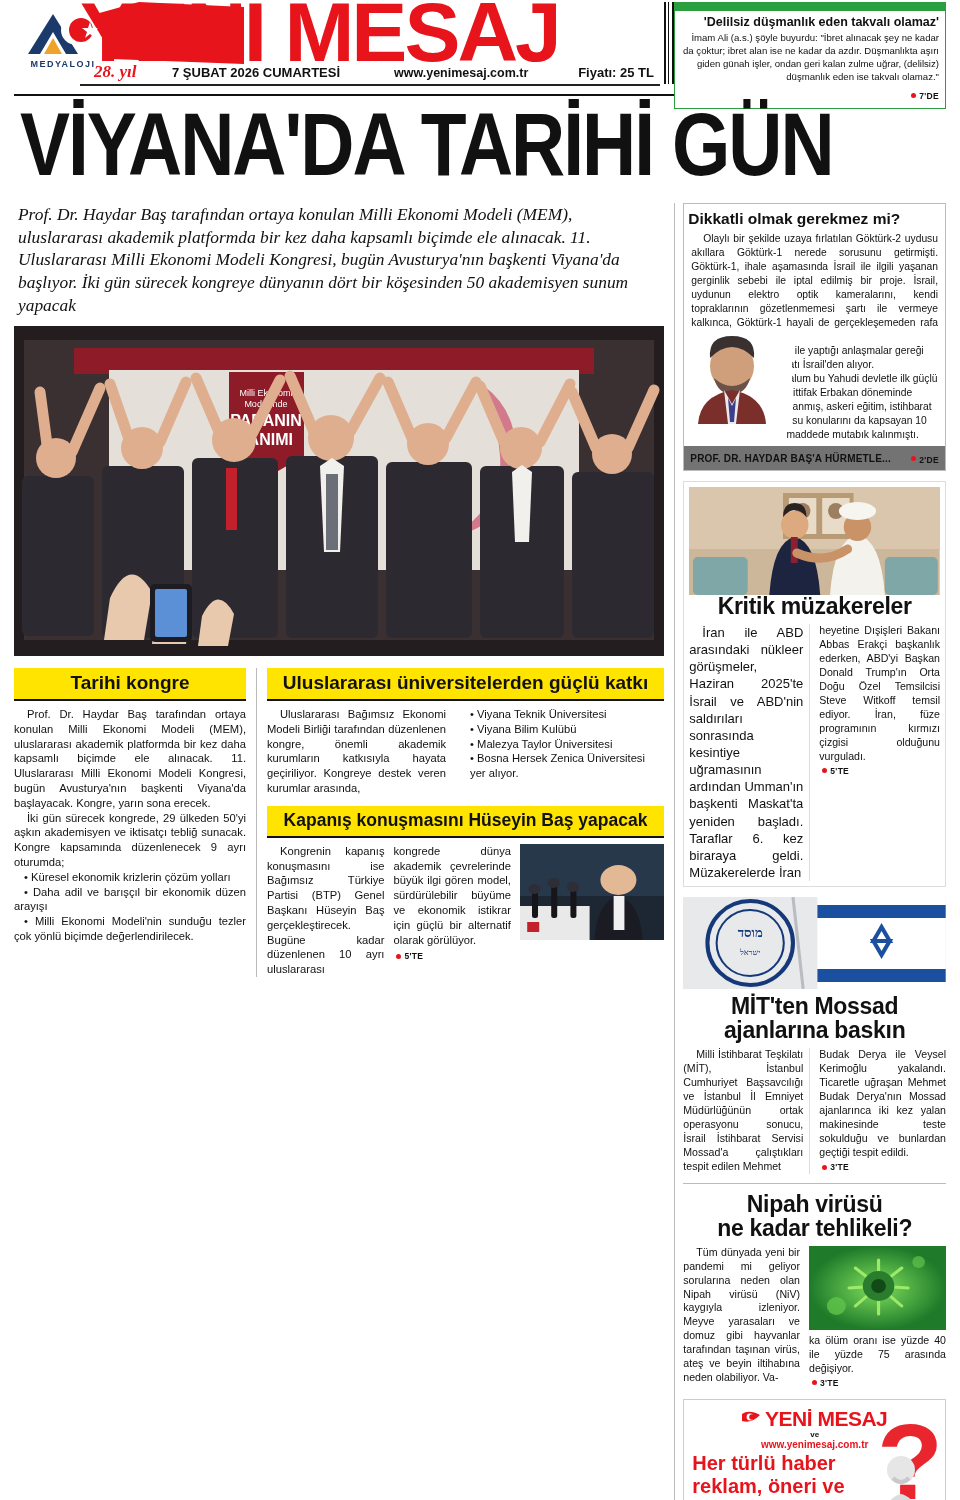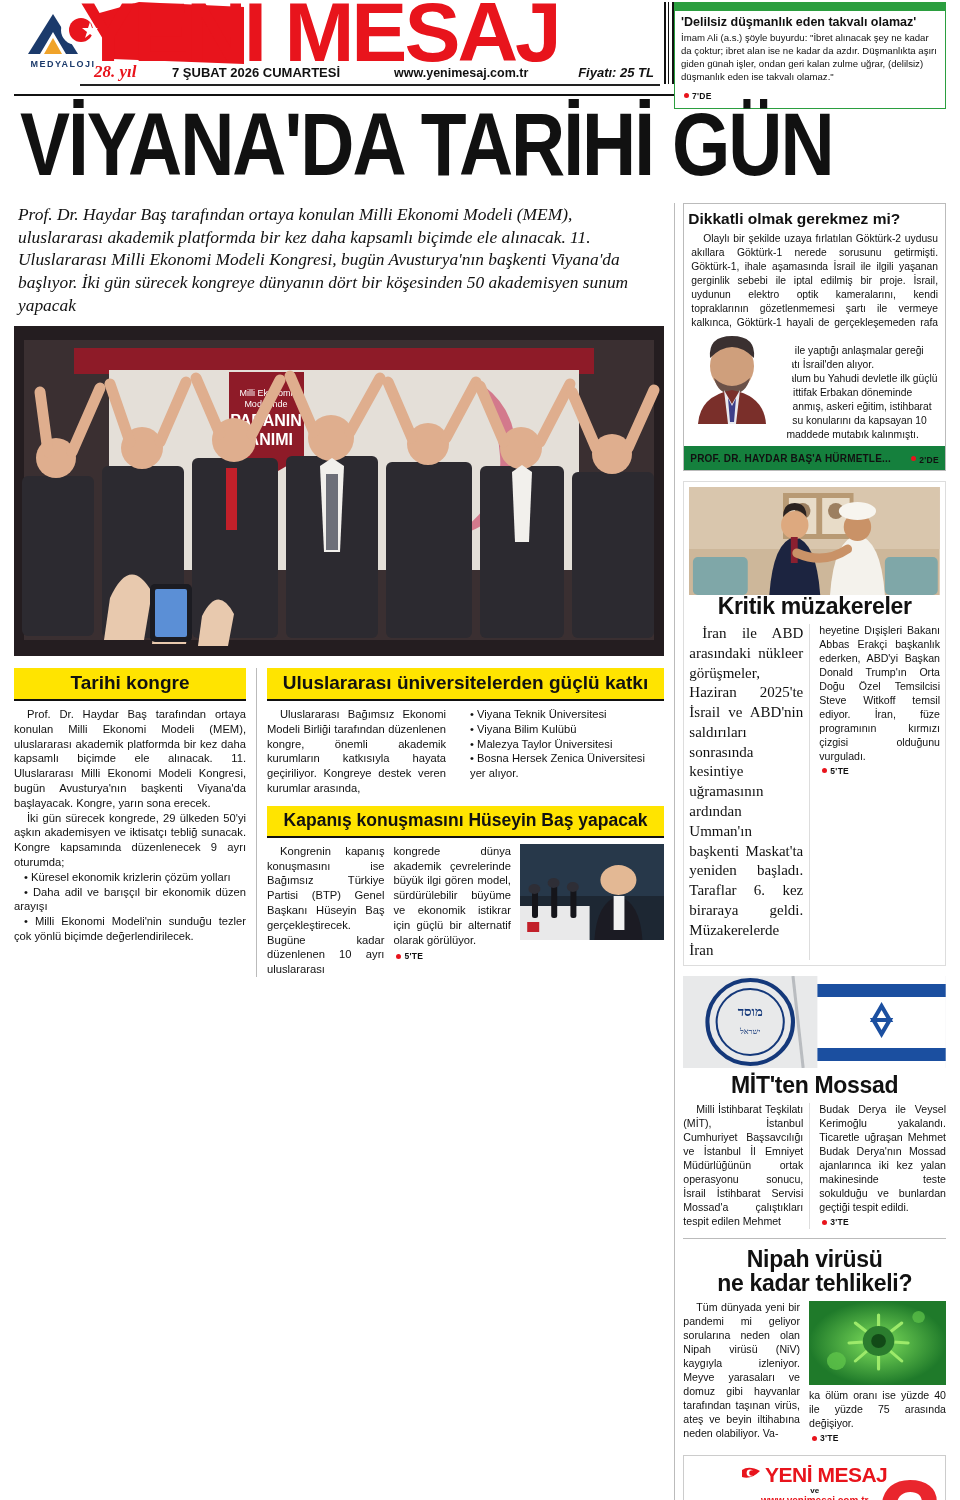--- a/index.html
+++ b/index.html
@@ -31,30 +31,30 @@
     position: absolute; left: 80px; top: 2px; width: 150px; height: 62px;
     background: #e8141c; z-index: 1;
     clip-path: polygon(0% 20%, 30% 0%, 100% 8%, 100% 100%, 12% 92%);
   }
   .mast-flagmoon { position: absolute; left: 36px; top: 6px; width: 52px; height: 48px; z-index: 6; }
   .barcode { position: absolute; right: 228px; top: 2px; height: 82px; width: 54px; display: flex; align-items: stretch; }
   .barcode-bars { width: 30px; height: 82px;
     background: repeating-linear-gradient(90deg, #111 0px, #111 2px, #fff 2px, #fff 4px, #111 4px, #111 5px, #fff 5px, #fff 8px);
   }
   .barcode-num { writing-mode: vertical-rl; font-size: 9px; letter-spacing: 1px; color: #222; padding-left: 2px; }
-  .price { position: absolute; right: 292px; bottom: 12px; font-size: 13px; font-weight: bold; font-style: italic; }
+  .price { position: absolute; right: 292px; bottom: 12px; font-size: 13px; font-weight: bold; }
   .mast-rule { position: absolute; left: 66px; right: 286px; bottom: 6px; border-top: 2px solid #222; }
   .mast-year { position: absolute; left: 74px; bottom: 10px; font-family: "Liberation Serif", serif; font-style: italic; font-weight: bold; font-size: 17px; color: #e8141c; background: #fff; padding: 0 6px; }
   .mast-date { position: absolute; left: 150px; bottom: 12px; font-size: 13px; font-weight: bold; background: #fff; padding: 0 8px; }
   .mast-url { position: absolute; left: 372px; bottom: 12px; font-size: 12.5px; font-weight: bold; background: #fff; padding: 0 8px; }
 
   
   .hadith-box { position: absolute; right: 0px; top: 2px; width: 272px; border: 1px solid #2b9e3f; background: #fff; }
   .hadith-top { height: 8px; background: #2b9e3f; }
-  .hadith-in { padding: 4px 6px 5px; text-align: left; }
+  .hadith-in { padding: 4px 6px 5px; text-align: right; }
   .hadith-title { font-size: 12.5px; font-weight: bold; margin-bottom: 3px; }
   .hadith-body { font-size: 9.6px; line-height: 1.34; color: #111; }
   .ref-tag { font-size: 8.5px; font-weight: bold; letter-spacing: .3px; }
 
   .rule-thick { border-top: 2px solid #111; margin: 2px 0 0; }
 
   
   .big-head {
     font-family: "Liberation Sans", sans-serif;
     font-weight: bold;
@@ -101,21 +101,21 @@
   
   .r-title { font-weight: bold; font-size: 23px; line-height: 1.04; text-align: center; letter-spacing: -0.3px; }
   .r-photo { width: 100%; position: relative; overflow: hidden; }
   .r-photo svg { display:block; width:100%; height:100%; }
 
   .op-box { border: 1px solid #bbb; background: #fff; }
   .op-title { font-weight: bold; font-size: 15.5px; text-align: left; padding: 6px 4px 4px; }
   .op-body { font-size: 10.3px; line-height: 1.36; text-align: justify; padding: 0 7px 4px; position: relative; }
   .op-body p { text-indent: 12px; margin: 0; }
   .op-portrait { position: absolute; left: 0; bottom: 22px; width: 108px; height: 92px; }
-  .op-footer { background: #15803d; display: flex; justify-content: space-between; align-items: center; padding: 3px 6px; }
+  .op-footer { background: #737373; display: flex; justify-content: space-between; align-items: center; padding: 3px 6px; }
   .op-footer .nm { font-size: 10px; font-weight: bold; letter-spacing: .2px; }
 
   .divider { border-top: 1px solid #bbb; margin: 9px 0; }
 
   
   .bottom-row { display: flex; gap: 9px; margin-top: 12px; }
   .bcol-1 { width: 226px; }
   .bcol-2 { width: 420px; border-left: 1px solid #bbb; padding-left: 9px; }
 
   .serif-head { font-family: "Liberation Serif", serif; font-weight: bold; font-size: 22px; line-height: 1.06; text-align: center; }
@@ -366,21 +366,21 @@
             <path d="M144 108 q4 -56 28 -60 q24 4 28 60z" fill="#f4f2ec"></path>
             <circle cx="172" cy="40" r="14" fill="#c99267"></circle>
             <ellipse cx="172" cy="24" rx="19" ry="9" fill="#f7f5ef"></ellipse>
             <path d="M110 66 q28 12 52 -4" stroke="#c99267" stroke-width="9" fill="none" stroke-linecap="round"></path>
             <rect x="4" y="70" width="56" height="38" rx="5" fill="#7fa7a8"></rect>
             <rect x="200" y="70" width="54" height="38" rx="5" fill="#7fa7a8"></rect>
           </svg>
         </div>
         <div class="r-title" style="">Kritik müzakereler</div>
         <div style="display:flex; gap:9px; margin-top:5px;">
-          <div class="body-txt" style="width:50%; border-right:1px solid #ddd; padding-right:6px; font-size:15px;font-family:Liberation Serif, serif;">
+          <div class="body-txt" style="width:50%; border-right:1px solid #ddd; padding-right:6px; font-size:13px;">
             <p>İran ile ABD arasındaki nükleer görüşmeler, Haziran 2025'te İsrail ve ABD'nin saldırıları sonrasında kesintiye uğramasının ardından Umman'ın başkenti Maskat'ta yeniden başladı. Taraflar 6. kez biraraya geldi. Müzakerelerde İran</p>
           </div>
           <div class="body-txt" style="width:50%; font-size:10.6px;">
             <p class="noind">heyetine Dışişleri Bakanı Abbas Erakçi başkanlık ederken, ABD'yi Başkan Donald Trump'ın Orta Doğu Özel Temsilcisi Steve Witkoff temsil ediyor. İran, füze programının kırmızı çizgisi olduğunu vurguladı.</p>
             <span class="mini-red-dot"></span><span class="ref-tag">5'TE</span>
           </div>
         </div>
       </div>
 
       <div style="margin-top:10px;">
@@ -393,20 +393,21 @@
             <polygon points="195,30 203,44 187,44" fill="none" stroke="#1b4fa0" stroke-width="4"></polygon>
             <polygon points="195,58 203,44 187,44" fill="none" stroke="#1b4fa0" stroke-width="4"></polygon>
             <circle cx="66" cy="46" r="42" fill="none" stroke="#14387a" stroke-width="4"></circle>
             <circle cx="66" cy="46" r="33" fill="none" stroke="#14387a" stroke-width="2"></circle>
             <text x="66" y="40" font-size="13" font-weight="bold" fill="#14387a" text-anchor="middle" font-family="serif">מוסד</text>
             <text x="66" y="58" font-size="8" fill="#14387a" text-anchor="middle" font-family="serif">ישראל</text>
             <path d="M108 0 l10 92" stroke="#b9bcc0" stroke-width="3" fill="none"></path>
           </svg>
         </div>
         <div class="r-title" style="margin-top:6px;">MİT'ten Mossad</div>
+        <div class="r-title">ajanlarına baskın</div>
         <div style="display:flex; gap:9px; margin-top:5px;">
           <div class="body-txt" style="width:50%; border-right:1px solid #ddd; padding-right:6px; font-size:10.6px;">
             <p>Milli İstihbarat Teşkilatı (MİT), İstanbul Cumhuriyet Başsavcılığı ve İstanbul İl Emniyet Müdürlüğünün ortak operasyonu sonucu, İsrail İstihbarat Servisi Mossad'a çalıştıkları tespit edilen Mehmet</p>
           </div>
           <div class="body-txt" style="width:50%; font-size:10.6px;">
             <p class="noind">Budak Derya ile Veysel Kerimoğlu yakalandı. Ticaretle uğraşan Mehmet Budak Derya'nın Mossad ajanlarınca iki kez yalan makinesinde teste sokulduğu ve bunlardan geçtiği tespit edildi.</p>
             <span class="mini-red-dot"></span><span class="ref-tag">3'TE</span>
           </div>
         </div>
       </div>

